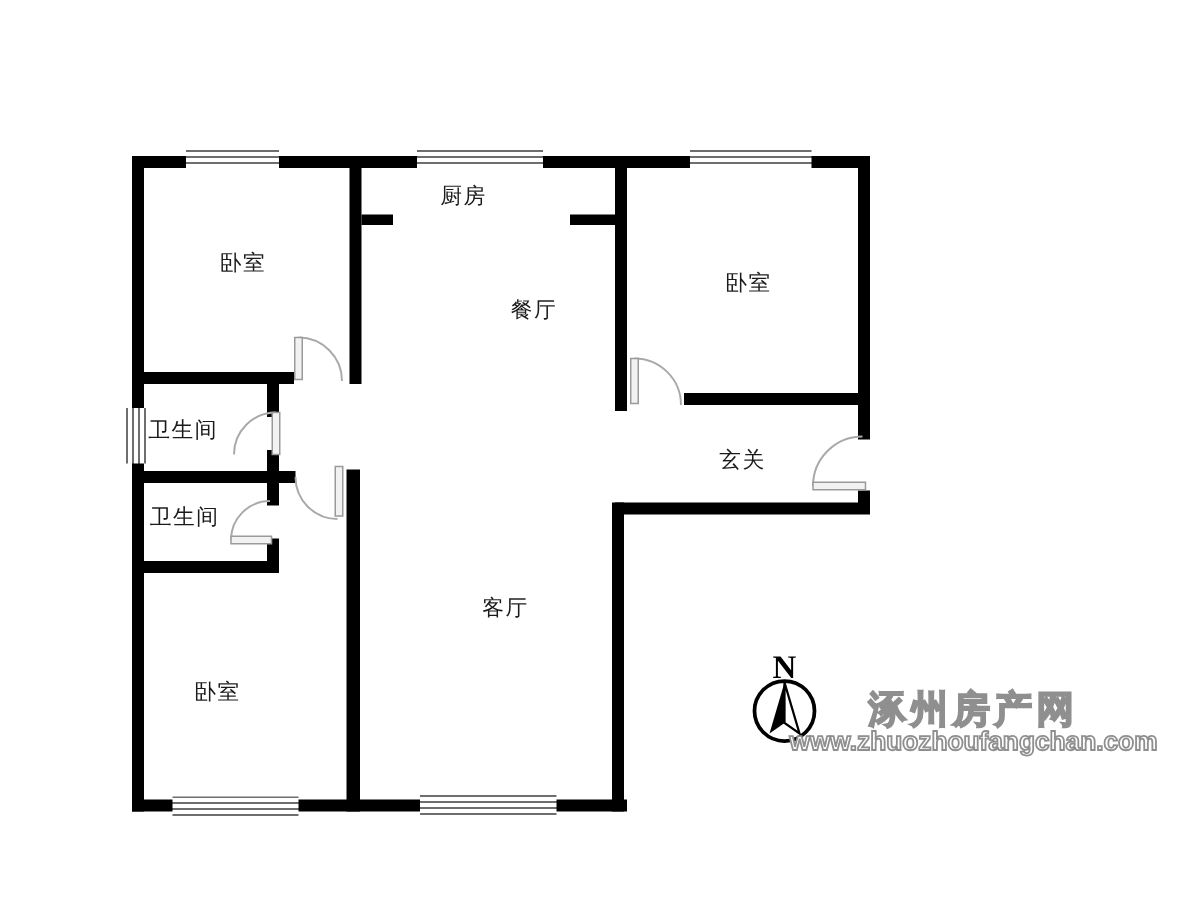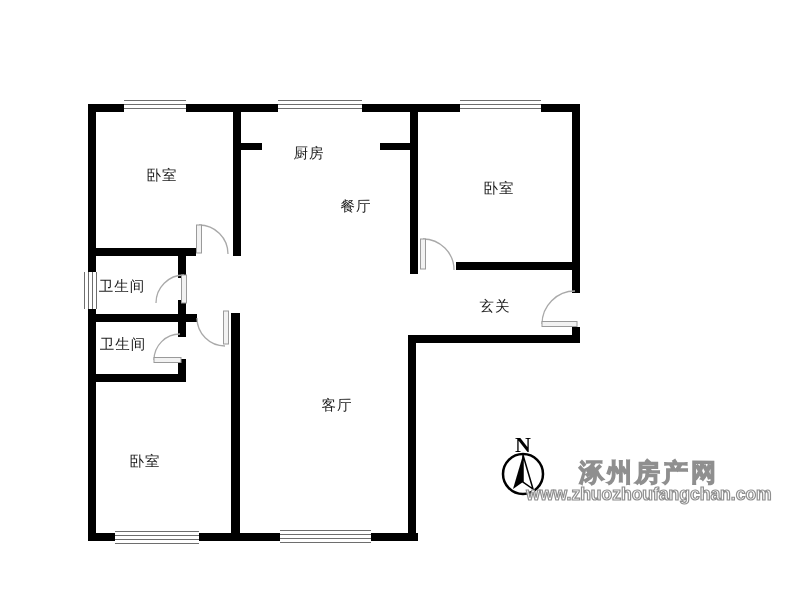--- a/index.html
+++ b/index.html
@@ -74,21 +74,21 @@
 
     <path class="door-arc" d="M 542 324 A 33 33 0 0 1 575 291"></path>
     <rect class="door-leaf" x="542" y="321.5" width="35" height="5"></rect>
 
     <circle cx="523" cy="474" r="20" fill="none" stroke="#000" stroke-width="2.5"></circle>
     <polygon points="523,455 513,489 523,482" fill="#000"></polygon>
     <polygon points="523,455 533,489 523,482" fill="#fff" stroke="#000" stroke-width="1.5"></polygon>
   </svg>
 
   <div class="room-label" style="left:162px;top:166px;">卧室</div>
-  <div class="room-label" style="left:309px;top:121px;margin-top:23px;">厨房</div>
+  <div class="room-label" style="left:309px;top:121px;">厨房</div>
   <div class="room-label" style="left:499px;top:179px;">卧室</div>
   <div class="room-label" style="left:356px;top:197px;font-family:Liberation Serif, serif;">餐厅</div>
   <div class="room-label" style="left:122px;top:277px;">卫生间</div>
   <div class="room-label" style="left:495px;top:297px;">玄关</div>
   <div class="room-label" style="left:123px;top:335px;">卫生间</div>
   <div class="room-label" style="left:337px;top:396px;">客厅</div>
   <div class="room-label" style="left:145px;top:452px;">卧室</div>
 
   <div class="north-label">N</div>
 

